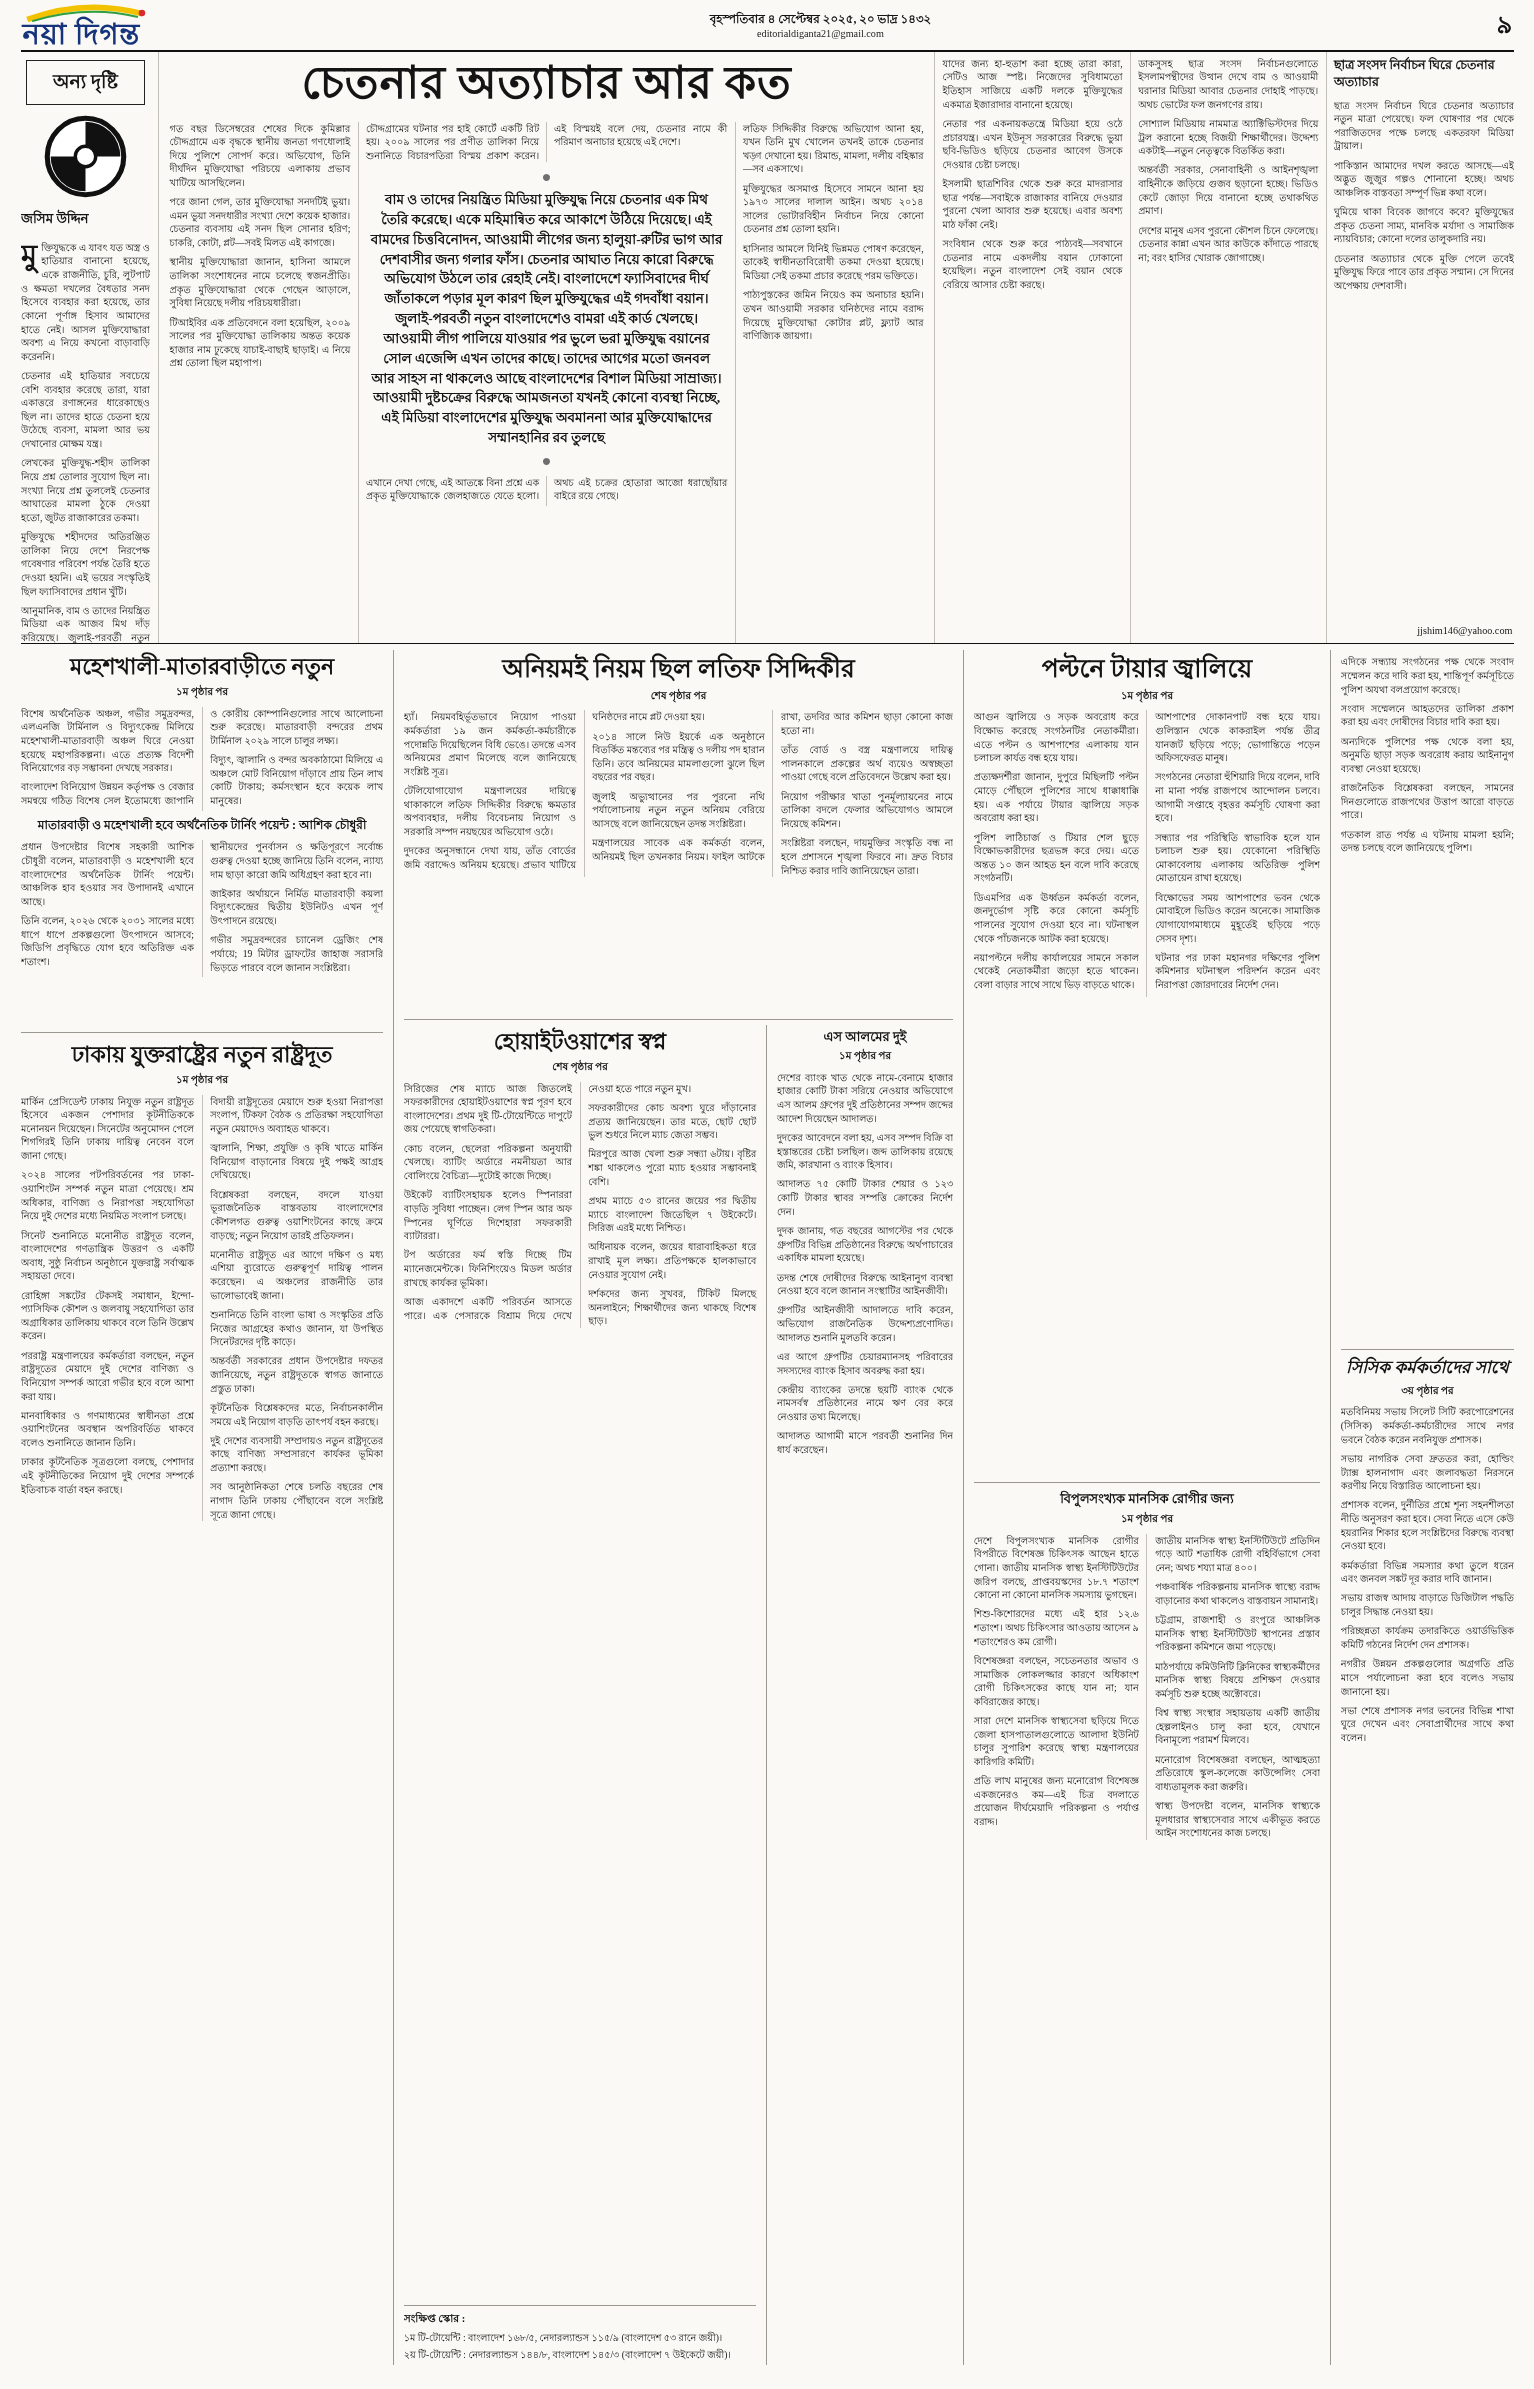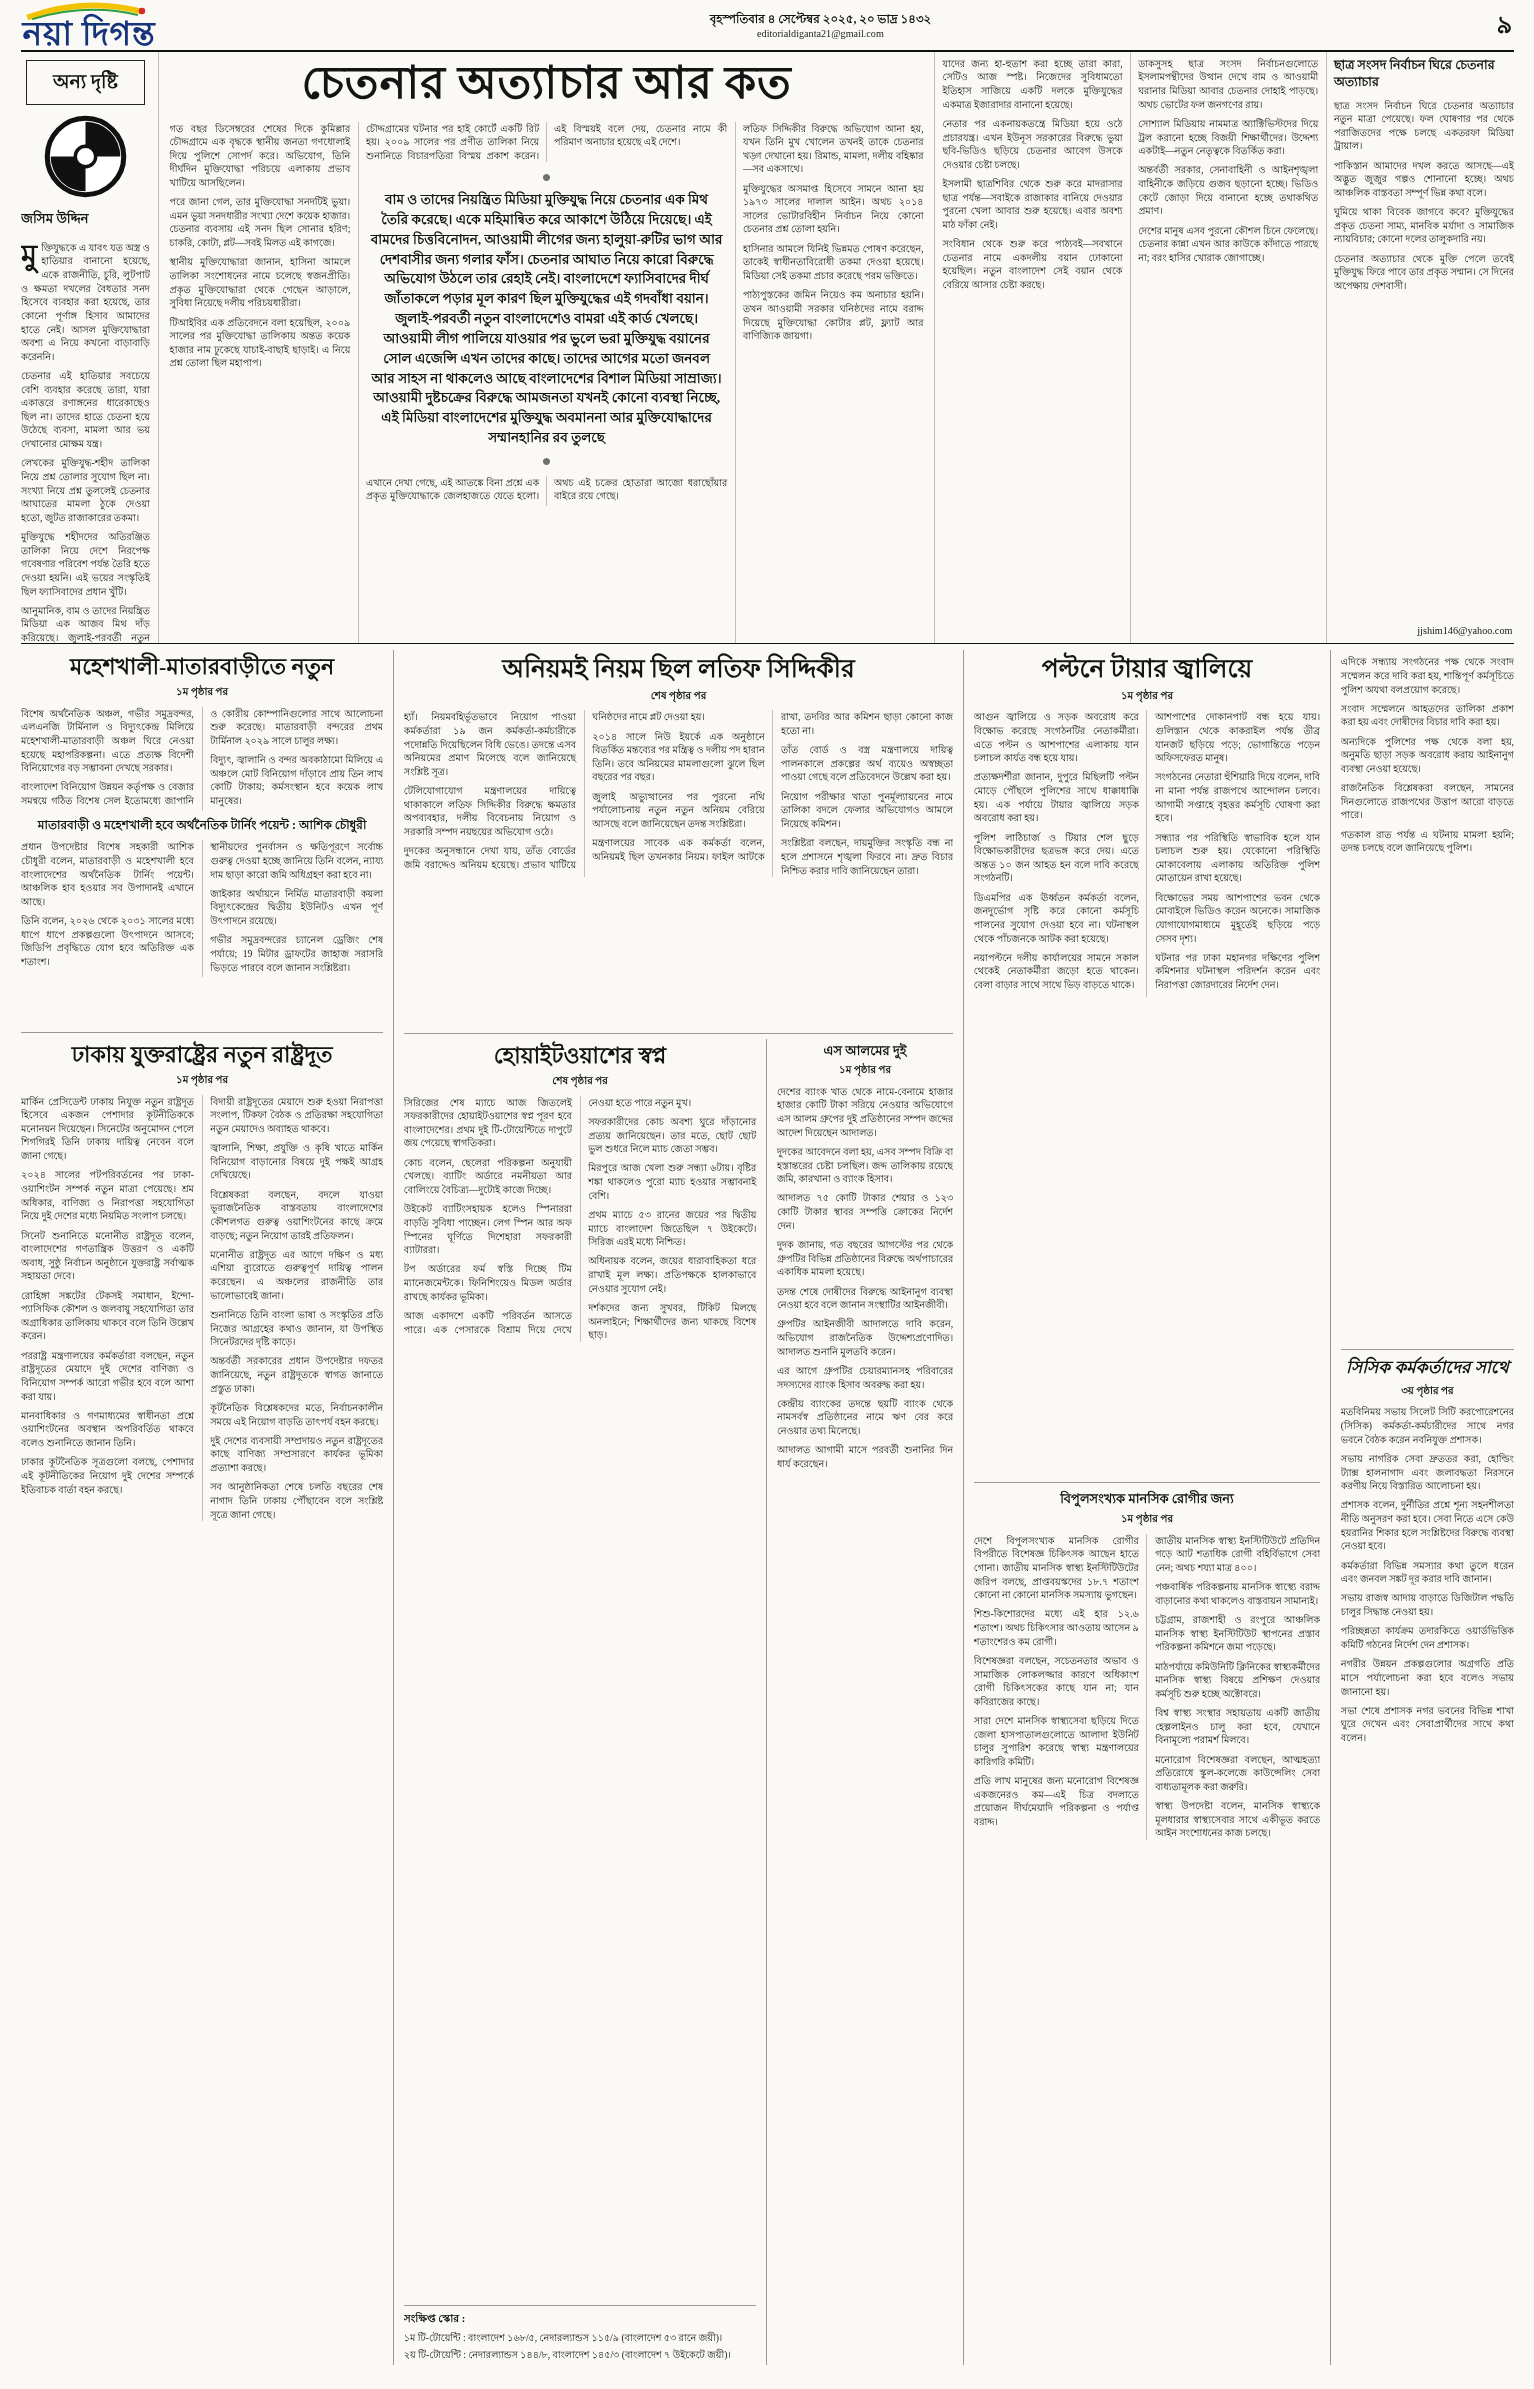--- a/index.html
+++ b/index.html
@@ -6,21 +6,21 @@
   .page{
     width:1535px;height:2389px;margin:0 auto;background:#faf9f5;color:#141414;
     font-family:"Liberation Serif","DejaVu Serif",serif;
     box-sizing:border-box;padding:4.9px 21px 14.7px;overflow:hidden;position:relative;
   }
   
   .masthead{display:flex;align-items:center;justify-content:space-between;
     border-bottom:2px solid #111;padding:3.3px 1.6px 5.7px;height:47px;box-sizing:border-box;}
   .logo{display:flex;flex-direction:column;width:155px;}
   .logo svg{display:block;margin-left:1.6px;}
-  .logo-text{font-size:33px;font-weight:bold;color:#16347c;letter-spacing:0.8px;line-height:1;margin-top:-1.6px;}
+  .logo-text{font-size:29px;font-weight:bold;color:#16347c;letter-spacing:0.8px;line-height:1;margin-top:-1.6px;}
   .dateline-wrap{text-align:center;line-height:1.3;}
   .dateline{font-size:11.8px;font-weight:bold;}
   .m-email{font-size:10.2px;color:#222;}
   .pageno{font-size:24.4px;font-weight:bold;width:49px;text-align:right;}
   
   .editorial{display:flex;height:591px;overflow:hidden;border-bottom:1.6px solid #111;}
   .bp{margin:0 0 5.7px;font-size:9.6px;line-height:1.42;text-align:justify;}
   .side-col{width:138px;flex:none;border-right:0.8px solid #c2bfb7;padding:4.9px 8.1px 0 0;box-sizing:border-box;}
   .opinion-box{border:1.3px solid #222;margin:3.3px 4.9px 8.1px;padding:5.7px 3.3px;text-align:center;
     font-size:19px;font-weight:bold;}
@@ -54,21 +54,21 @@
   .h-lg{font-size:22px;padding:3.3px 0 1.6px;}
   .h-md{font-size:13px;padding:3.3px 0 1.6px;}
   .h-sm{font-size:17px;padding:3.3px 0 1.6px;font-style:italic;}
   .continued{text-align:center;font-size:10.2px;font-weight:bold;margin:2.4px 0 5.7px;}
   .cols2{column-count:2;column-gap:16.3px;column-rule:0.8px solid #c2bfb7;}
   .cols3{column-count:3;column-gap:16.3px;column-rule:0.8px solid #c2bfb7;}
   .art{overflow:hidden;}
   .art-maheshkhali{height:368px;flex:none;border-bottom:0.8px solid #9b9890;padding-bottom:14px;}
   .art-ambassador{flex:1;padding-top:4.9px;}
   .inline-subhead{font-size:12px;font-weight:bold;text-align:center;line-height:1.4;margin:6.5px 0;}
-  .art-latif{height:368px;flex:none;border-bottom:0.8px solid #9b9890;padding-bottom:15px;}
+  .art-latif{height:368px;flex:none;border-bottom:0.8px solid #9b9890;padding-bottom:1px;}
   .rowB{flex:1;display:flex;min-height:0;padding-top:4.9px;}
   .art-whitewash{flex:2;border-right:0.8px solid #9b9890;padding-right:9.8px;display:flex;flex-direction:column;overflow:hidden;}
   .art-salam{flex:1;padding-left:9.8px;overflow:hidden;}
   .score-block{margin-top:auto;border-top:0.8px solid #9b9890;padding-top:4.9px;}
   .score-label{font-size:10.6px;font-weight:bold;margin:0 0 3.3px;}
   .score-line{font-size:9.6px;line-height:1.45;margin:0 0 3.3px;text-align:justify;}
   .c-left{flex:2;display:flex;flex-direction:column;border-right:0.8px solid #9b9890;padding-right:9.8px;min-width:0;}
   .c-right{flex:1;display:flex;flex-direction:column;padding-left:9.8px;min-width:0;}
   .paltan-main{height:827px;flex:none;border-bottom:0.8px solid #9b9890;padding-bottom:4.9px;overflow:hidden;}
   .art-mental{flex:1;padding-top:4.9px;overflow:hidden;}

